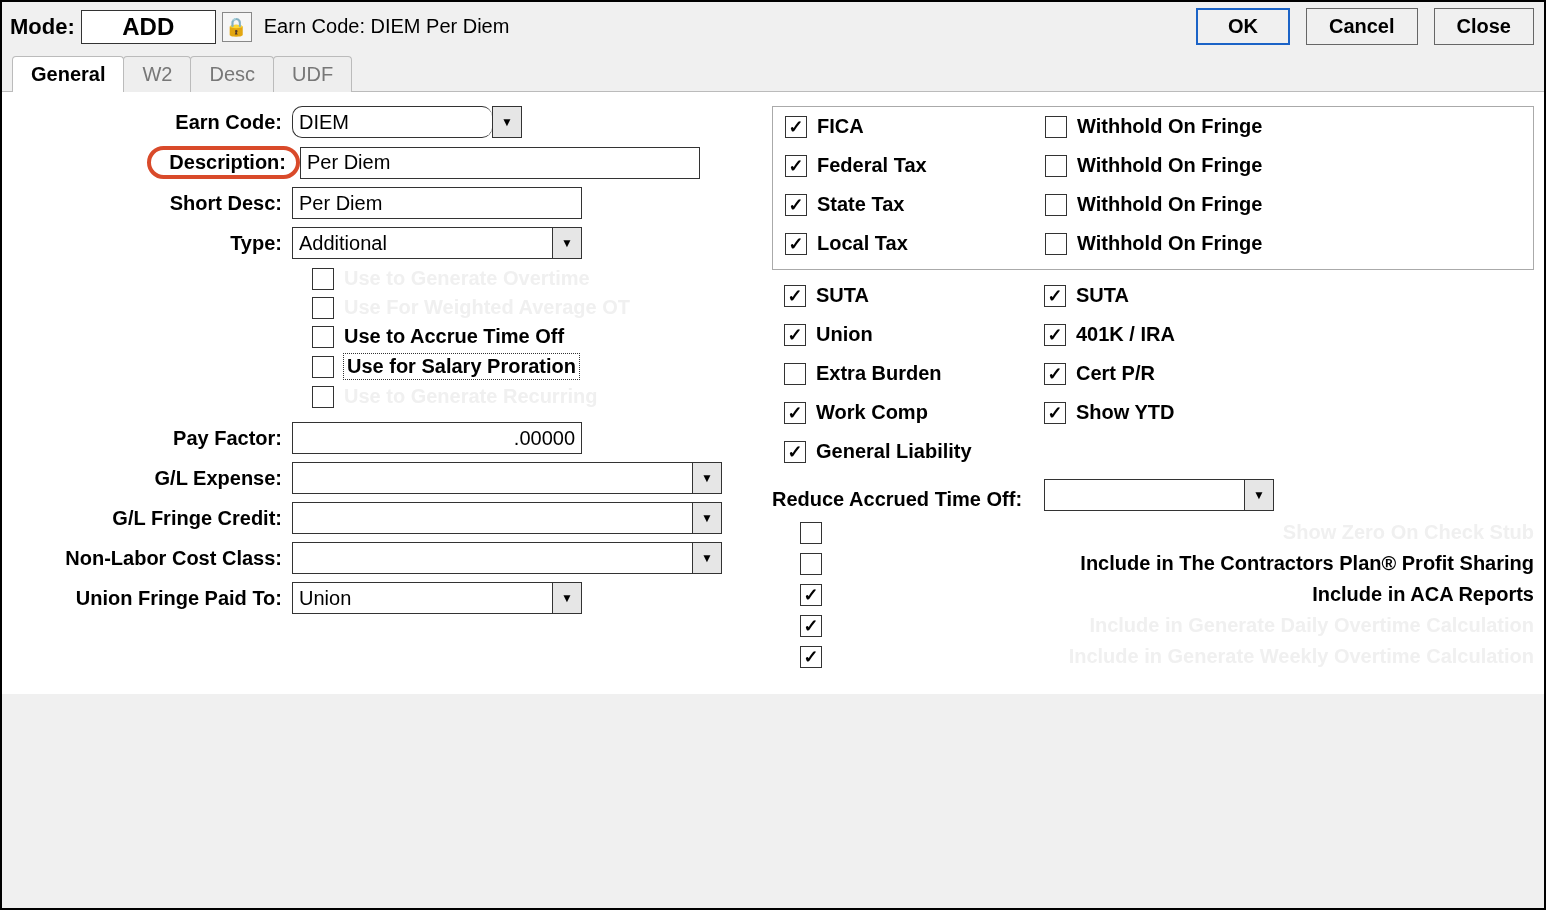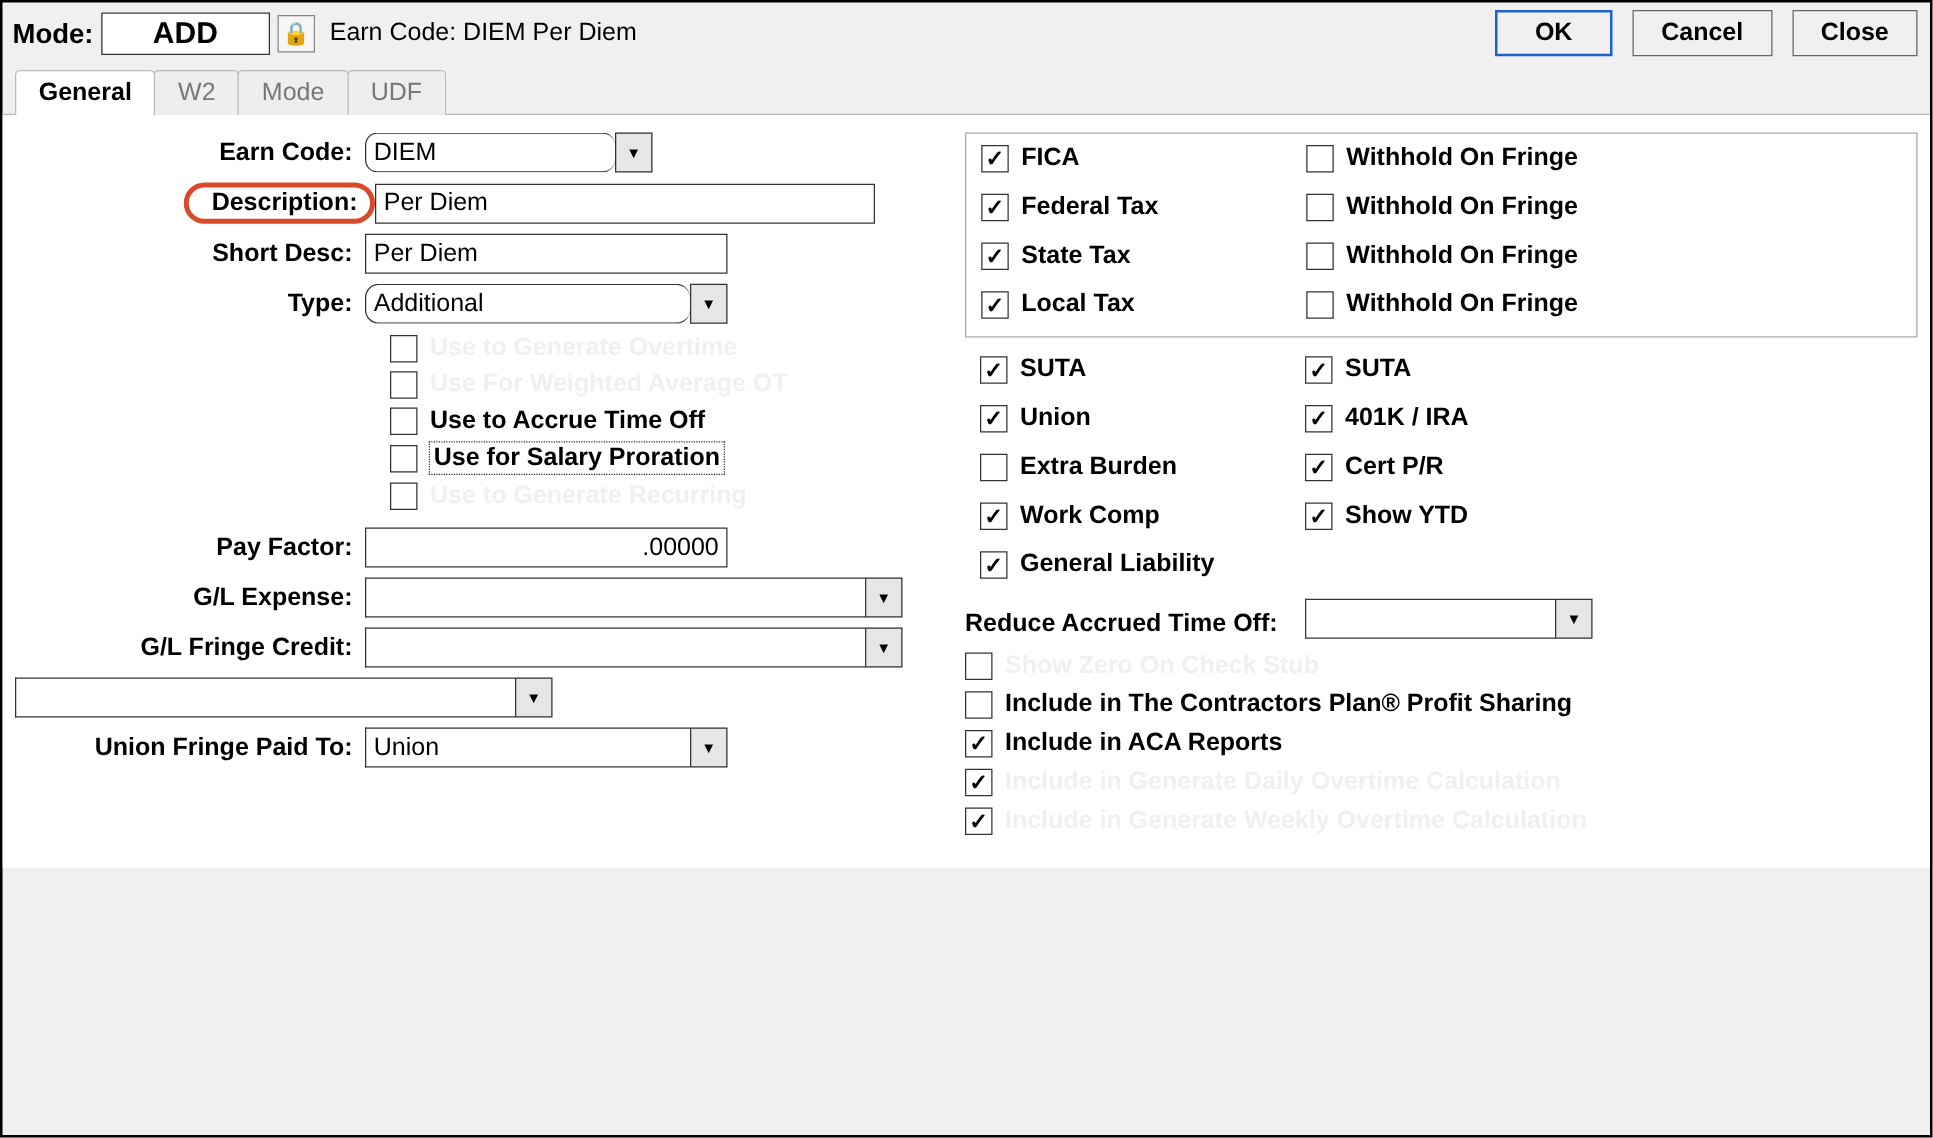--- a/index.html
+++ b/index.html
@@ -151,40 +151,40 @@
   grid-template-columns: 260px 1fr;
   row-gap: 10px;
 }
 .reduce-row {
   display: flex;
   align-items: flex-end;
   gap: 22px;
   margin-bottom: 10px;
 }
 .reduce-lbl { font-size: 20px; font-weight: bold; }
-.right-checks .chk-row { margin-bottom: 8px; }
+.right-checks .chk-row { margin-left: 28px; margin-bottom: 8px; justify-content: space-between; }
 </style>
 </head>
 <body>
 
 <div class="topbar">
   <span class="mode-label">Mode:</span>
   <span class="mode-box">ADD</span>
   <span class="lock-btn">🔒</span>
   <span class="earn-code-text">Earn Code: DIEM  Per Diem</span>
   <span class="spacer"></span>
   <button class="btn ok">OK</button>
   <button class="btn">Cancel</button>
   <button class="btn">Close</button>
 </div>
 
 <div class="tabs">
   <div class="tab active">General</div>
   <div class="tab">W2</div>
-  <div class="tab">Mode</div>
+  <div class="tab">Desc</div>
   <div class="tab">UDF</div>
 </div>
 
 <div class="content">
 
   <div class="left-col">
     <div class="form-row">
       <div class="form-lbl">Earn Code:</div>
       <div class="combo">
         <input class="txt-input" style="width: 200px; border-radius: 10px;" value="DIEM">
@@ -202,21 +202,21 @@
     </div>
 
     <div class="form-row">
       <div class="form-lbl">Short Desc:</div>
       <input class="txt-input" style="width: 290px;" value="Per Diem">
     </div>
 
     <div class="form-row">
       <div class="form-lbl">Type:</div>
       <div class="combo">
-        <input class="txt-input" style="width: 260px; border-radius: 11px;" value="Additional">
+        <input class="txt-input" style="width: 260px;" value="Additional">
         <div class="drop">▼</div>
       </div>
     </div>
 
     <div class="chk-row left-indent">
       <div class="chk"></div>
       <span class="chk-lbl disabled">Use to Generate Overtime</span>
     </div>
     <div class="chk-row left-indent">
       <div class="chk"></div>
@@ -247,20 +247,21 @@
       </div>
     </div>
     <div class="form-row">
       <div class="form-lbl">G/L Fringe Credit:</div>
       <div class="combo">
         <input class="txt-input" style="width: 400px;" value="">
         <div class="drop">▼</div>
       </div>
     </div>
     <div class="form-row">
+      <div class="form-lbl">Non-Labor Cost Class:</div>
       <div class="combo">
         <input class="txt-input" style="width: 400px;" value="">
         <div class="drop">▼</div>
       </div>
     </div>
     <div class="form-row">
       <div class="form-lbl">Union Fringe Paid To:</div>
       <div class="combo">
         <input class="txt-input" style="width: 260px;" value="Union">
         <div class="drop">▼</div>

